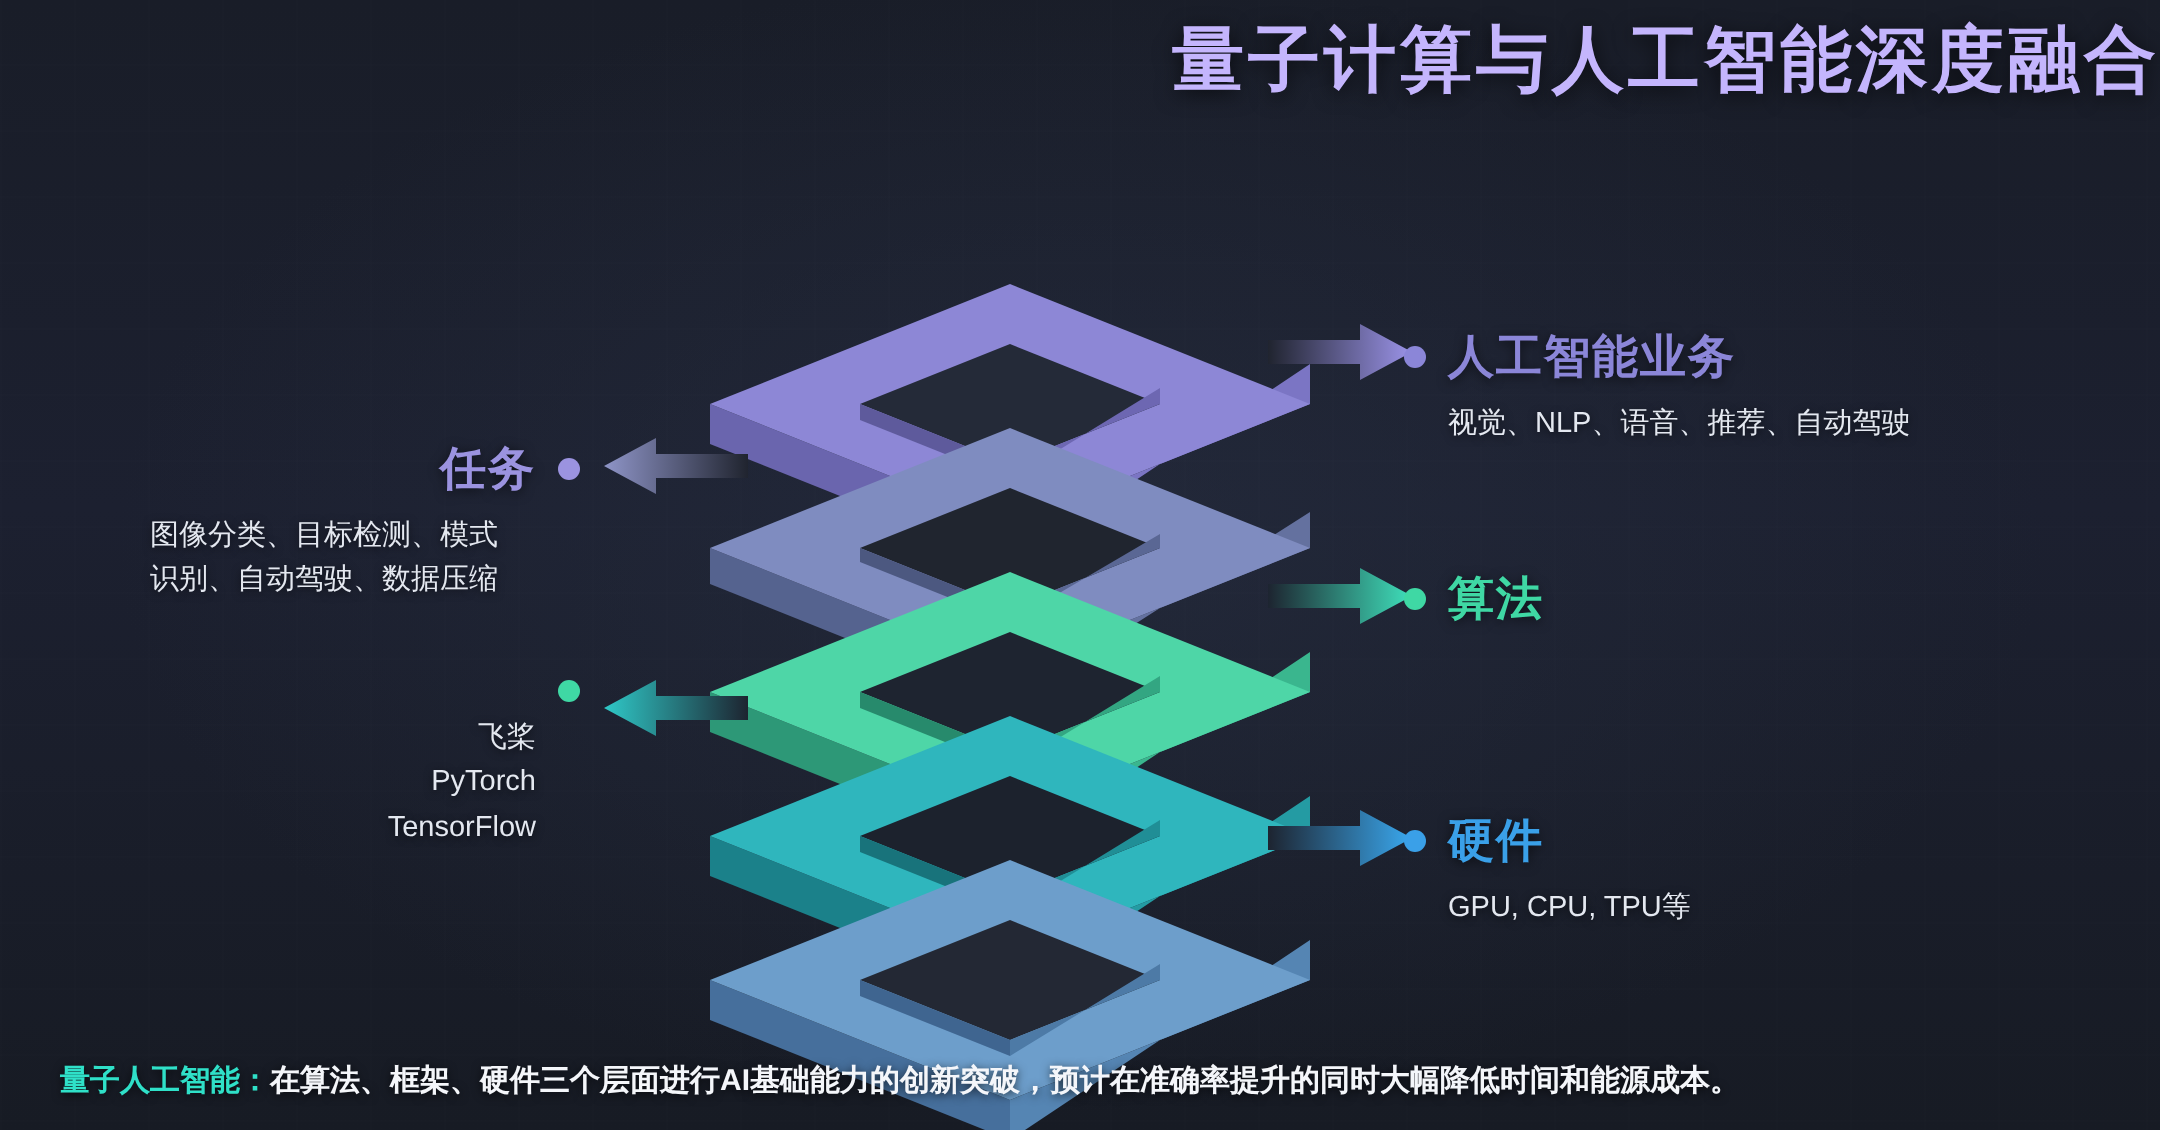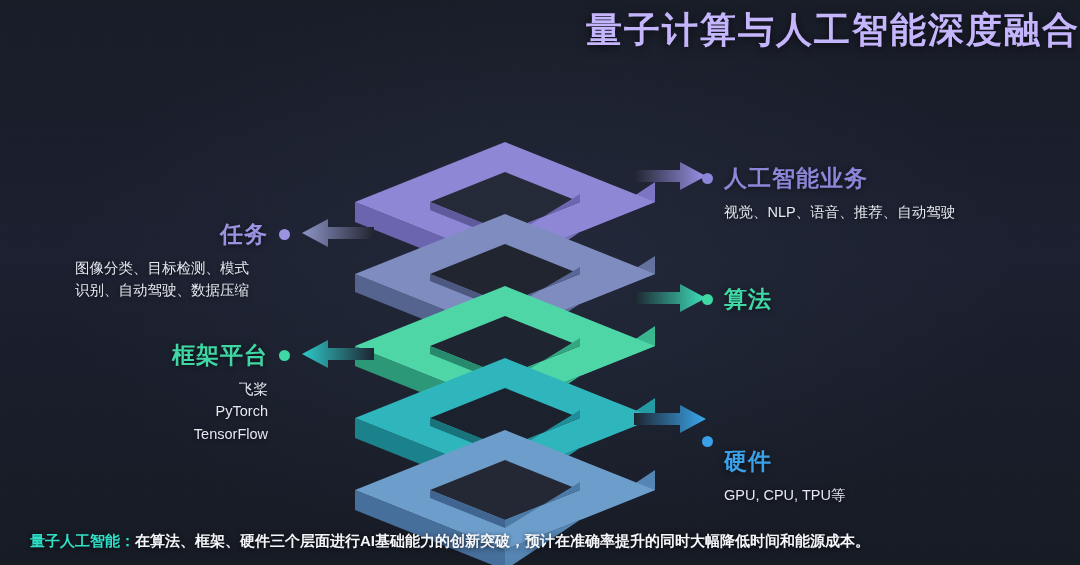--- a/index.html
+++ b/index.html
@@ -222,41 +222,40 @@
   <div class="side-block right" style="left:702px;top:284px;">
     <div class="lbl-row">
       <span class="dot" style="background:#3fd8a4;"></span>
       <span class="lbl-head" style="color:#3fd8a4;">算法</span>
     </div>
   </div>
 
   <div class="side-block right" style="left:702px;top:405px;">
     <div class="lbl-row">
       <span class="dot" style="background:#3aa0e8;"></span>
-      <span class="lbl-head" style="color:#3aa0e8;margin-top:41px;">硬件</span>
+      <span class="lbl-head" style="color:#3aa0e8;">硬件</span>
     </div>
     <div class="lbl-desc" style="padding-left:22px;">
       <span class="ln">GPU, CPU, TPU等</span>
     </div>
   </div>
 
   <div class="side-block left" style="left:40px;top:219px;width:250px;">
     <div class="lbl-row">
       <span class="lbl-head" style="color:#9b93e0;">任务</span>
       <span class="dot" style="background:#9b93e0;"></span>
     </div>
     <div class="lbl-desc" style="text-align:center;padding-right:6px;">
       <span class="ln">图像分类、目标检测、模式</span>
       <span class="ln">识别、自动驾驶、数据压缩</span>
     </div>
   </div>
 
   <div class="side-block left" style="left:40px;top:340px;width:250px;">
     <div class="lbl-row">
-      <span class="lbl-head" style="color:#3fd8a4;">框架平台</span>
       <span class="dot" style="background:#3fd8a4;"></span>
     </div>
     <div class="lbl-desc" style="text-align:right;padding-right:22px;">
       <span class="ln">飞桨</span>
       <span class="ln">PyTorch</span>
       <span class="ln">TensorFlow</span>
     </div>
   </div>
 
   <div class="caption">

